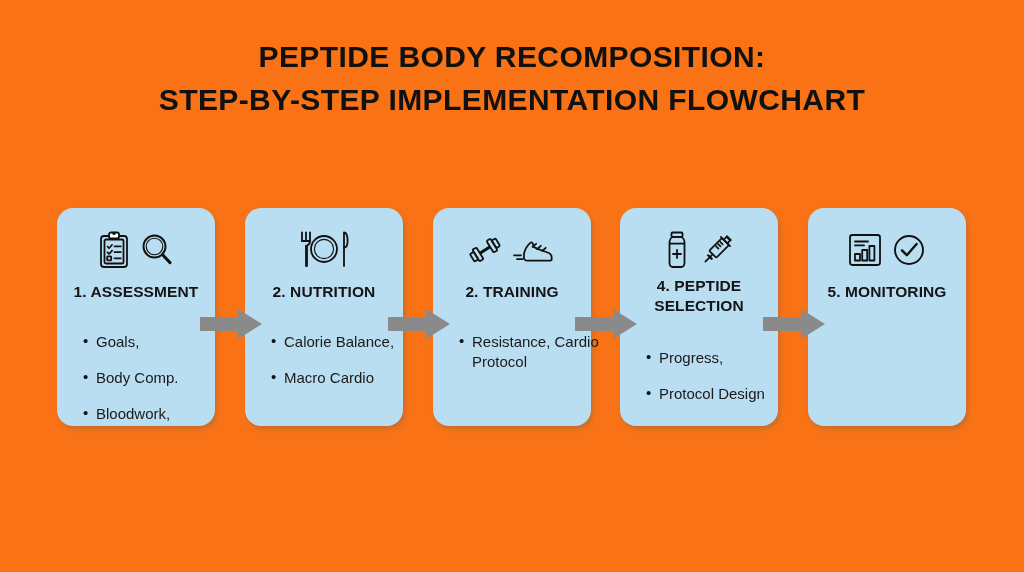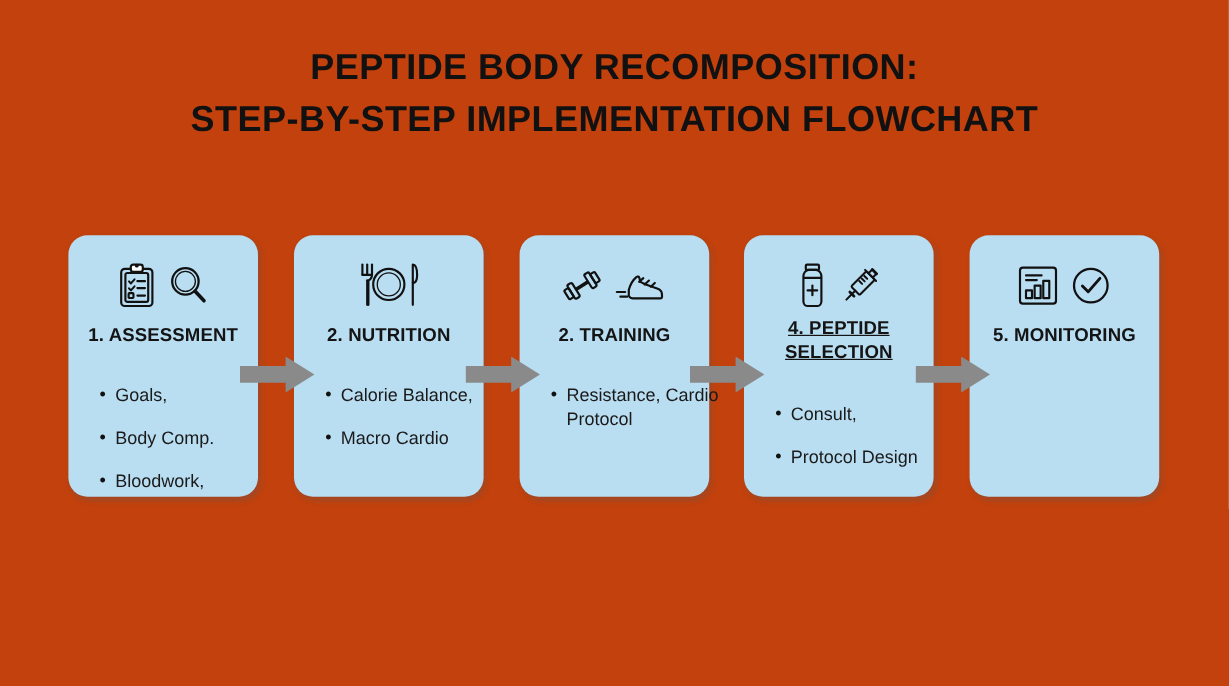--- a/index.html
+++ b/index.html
@@ -12,21 +12,21 @@
     background: #ffffff;
     font-family: "Liberation Sans", sans-serif;
     overflow: hidden;
     position: relative;
   }
 
   .page {
     position: relative;
     width: 1024px;
     height: 572px;
-    background: #c2410c;
+    background: #f97316;
   }
 
   
   .title-block {
     position: absolute;
     left: 0;
     top: 36px;
     width: 1024px;
     text-align: center;
     color: #111111;
@@ -37,21 +37,21 @@
   }
   .title-line {
     display: block;
     white-space: nowrap;
   }
 
   
   .flow {
     position: absolute;
     left: 57px;
-    top: 196px;
+    top: 208px;
     width: 910px;
     height: 220px;
   }
 
   .card {
     position: absolute;
     top: 0;
     width: 158px;
     height: 218px;
     background: #b9ddf1;
@@ -84,21 +84,21 @@
     top: 74px;
     left: 0;
     width: 158px;
     text-align: center;
     font-size: 15.5px;
     font-weight: 700;
     color: #141414;
     letter-spacing: 0.1px;
     line-height: 1.28;
   }
-  .card-title.two-line { top: 68px; text-decoration: underline; }
+  .card-title.two-line { top: 68px; }
 
   .bullets {
     position: absolute;
     top: 108px;
     left: 12px;
     width: 140px;
     margin: 0;
     padding: 0 0 0 14px;
     list-style: none;
     font-size: 15px;
@@ -261,21 +261,21 @@
               <line x1="17" y1="29" x2="17" y2="35.5"></line>
             </g>
           </svg>
         </span>
       </div>
       <div class="card-title two-line">
         <span>4. PEPTIDE</span><br>
         <span>SELECTION</span>
       </div>
       <ul class="bullets two-line-title">
-        <li>Consult,</li>
+        <li>Progress,</li>
         <li>Protocol Design</li>
       </ul>
     </div>
 
     <div class="card card-5">
       <div class="icon-row">
         <span>
           <svg width="34" height="34" viewBox="0 0 34 34" fill="none" stroke="#111" stroke-width="1.8" stroke-linejoin="round">
             <rect x="2" y="2" width="30" height="30" rx="2.4"></rect>
             <line x1="7" y1="8.5" x2="20" y2="8.5" stroke-linecap="round"></line>

